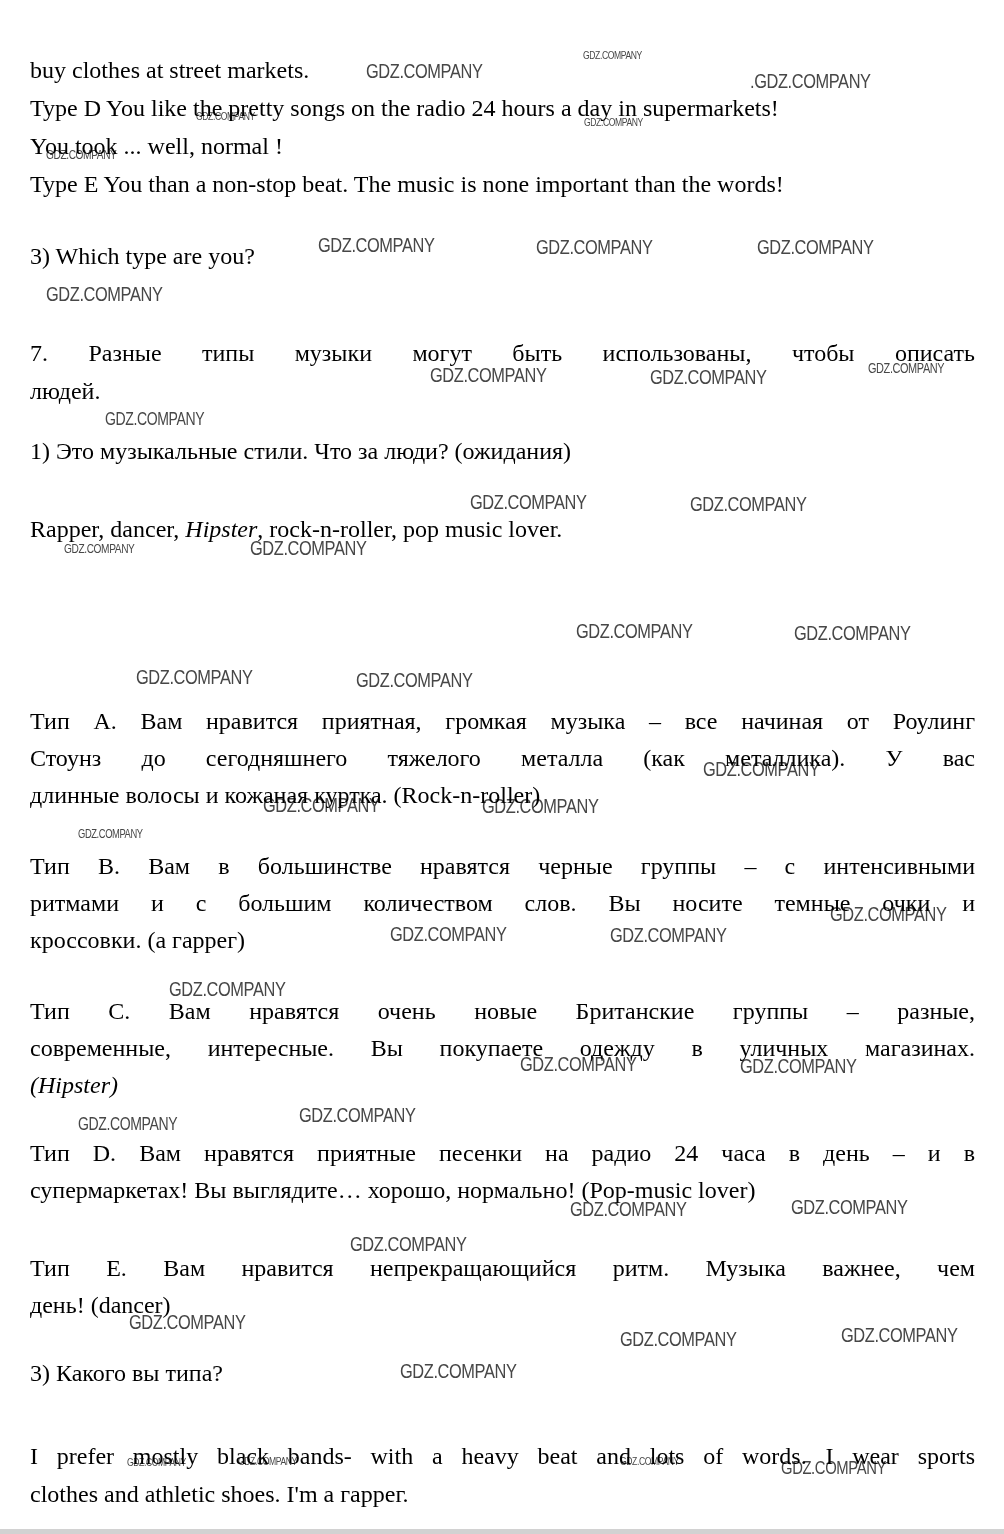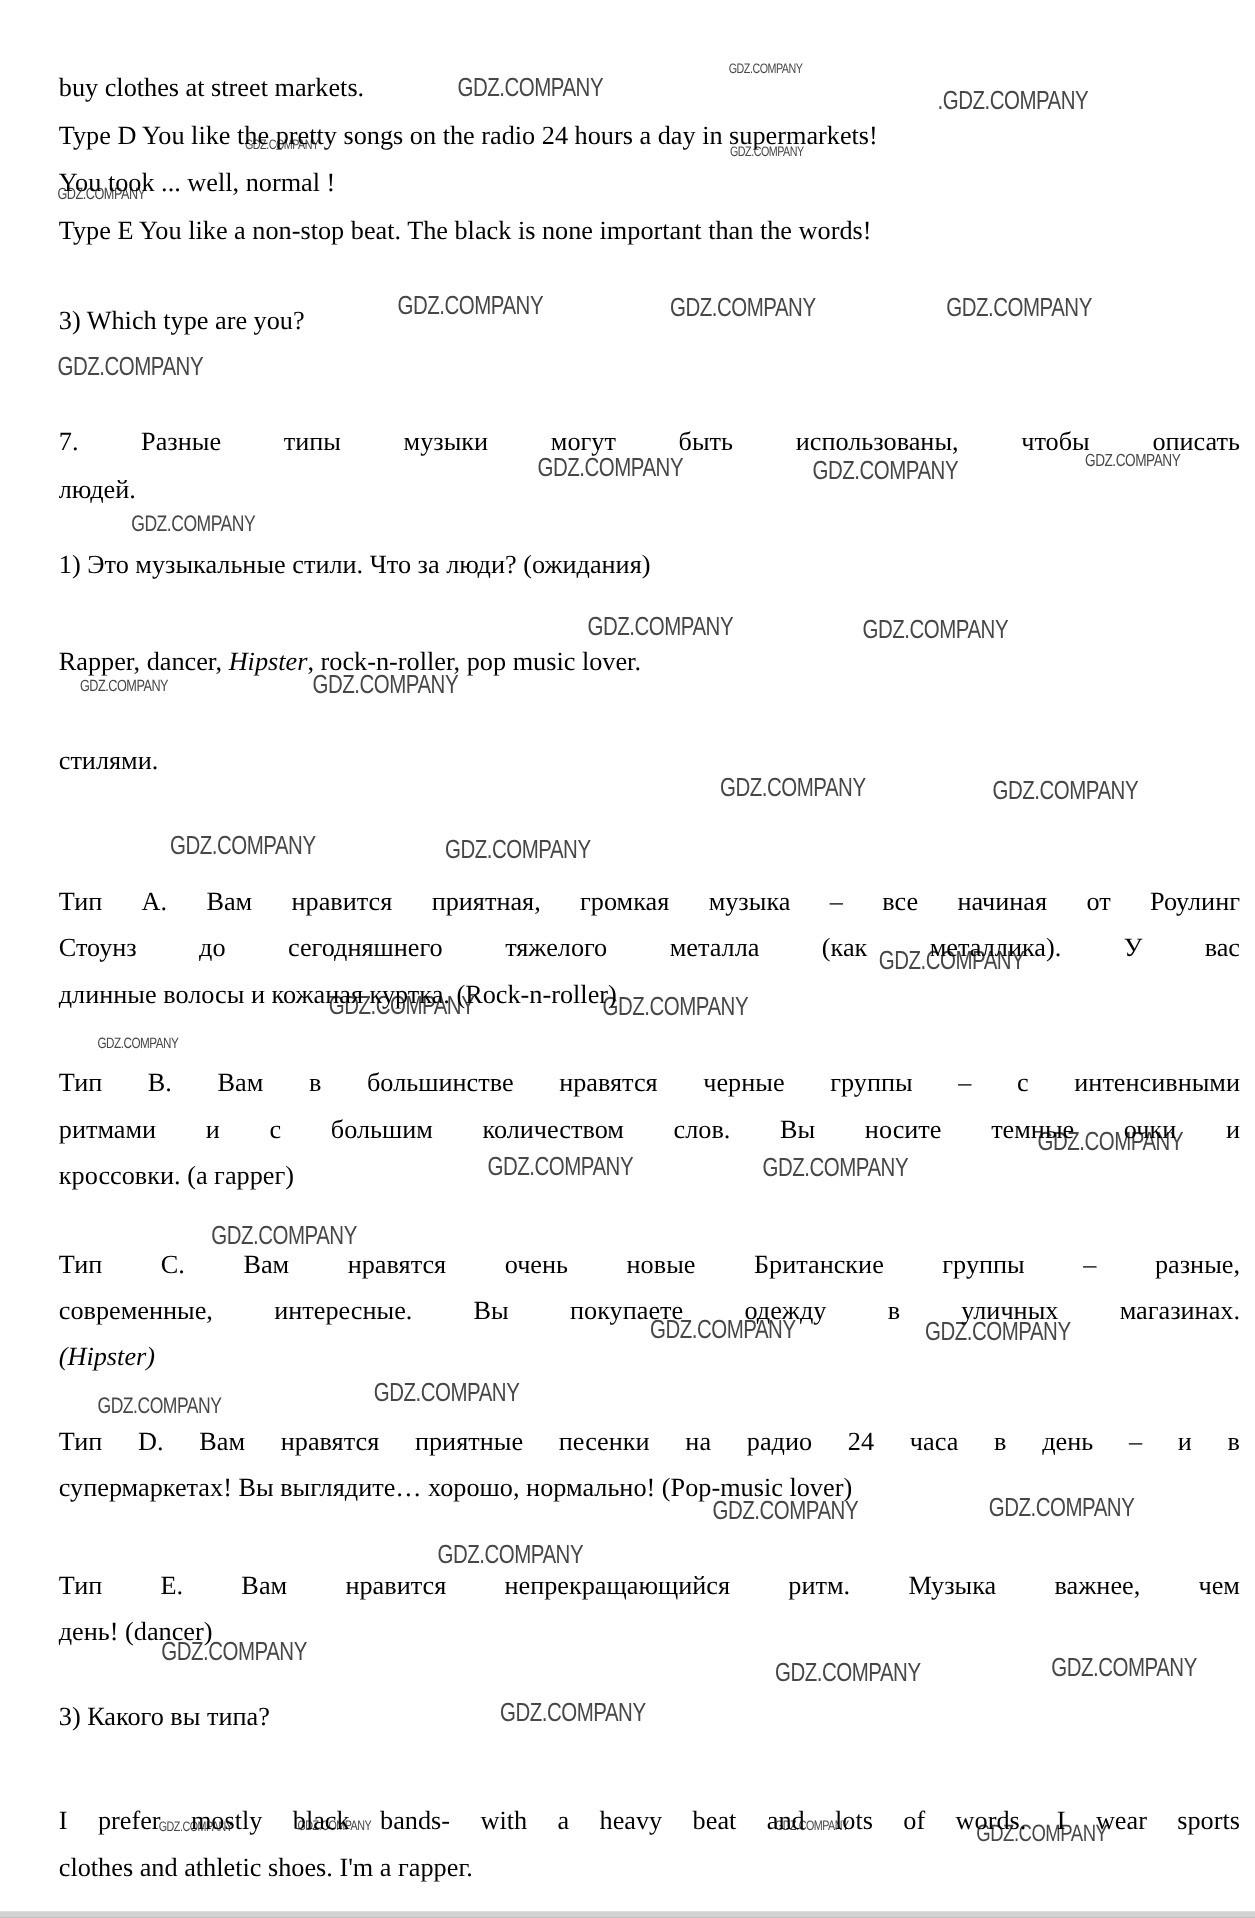--- a/index.html
+++ b/index.html
@@ -6,23 +6,23 @@
   #page{
     position:relative;
     width:1004px;height:1534px;
     background:#ffffff;
     overflow:hidden;
     font-family:"Liberation Serif", serif;
     color:#000;
   }
   .blk{
     position:absolute;
-    left:47px;
+    left:30px;
     width:945px;
-    font-size:21px;
+    font-size:24px;
     line-height:37px;
     z-index:2;
   }
   .blk.lh38{line-height:38px;}
   .blk.b{font-weight:normal;}
   .ln{white-space:nowrap;}
   .ln.j{text-align:justify;text-align-last:justify;}
   .ln.i{font-style:italic;}
   .inl-i{font-style:italic;}
   .wm{
@@ -92,38 +92,37 @@
       <span class="wm" style="left: 127px; top: 1457px; font-size: 11px;">GDZ.COMPANY</span>
       <span class="wm" style="left: 238px; top: 1456px; font-size: 11px;">GDZ.COMPANY</span>
       <span class="wm" style="left: 620px; top: 1456px; font-size: 11px;">GDZ.COMPANY</span>
       <span class="wm" style="left: 781px; top: 1458px; font-size: 19px;">GDZ.COMPANY</span>
     </div>
 
   <div class="blk lh38" style="top:51px">
       <div class="ln">buy clothes at street markets.</div>
       <div class="ln">Type D You like the pretty songs on the radio 24 hours a day in supermarkets!</div>
       <div class="ln">You took ... well, normal !</div>
-      <div class="ln">Type E You like a non-stop beat. The black is none important than the words!</div>
+      <div class="ln">Type E You than a non-stop beat. The music is none important than the words!</div>
     </div>
 
   <div class="blk b" style="top:238px">3) Which type are you?</div>
 
   <div class="blk b lh38" style="top:334px">
       <div class="ln j">7. Разные типы музыки могут быть использованы, чтобы описать</div>
       <div class="ln">людей.</div>
     </div>
 
   <div class="blk b" style="top:433px">1) Это музыкальные стили. Что за люди? (ожидания)</div>
 
   <div class="blk" style="top:511px">
     <span>Rapper, dancer, </span><span class="inl-i">Hipster</span><span>, rock-n-roller, pop music lover.</span>
   </div>
 
   <div class="blk b lh38" style="top:589px">
-      <div class="ln">стилями.</div>
     </div>
 
   <div class="blk" style="top:703px">
       <div class="ln j">Тип А. Вам нравится приятная, громкая музыка – все начиная от Роулинг</div>
       <div class="ln j">Стоунз до сегодняшнего тяжелого металла (как металлика). У вас</div>
       <div class="ln">длинные волосы и кожаная куртка. (Rock-n-roller)</div>
     </div>
 
   <div class="blk" style="top:848px">
       <div class="ln j">Тип В. Вам в большинстве нравятся черные группы – с интенсивными</div>

